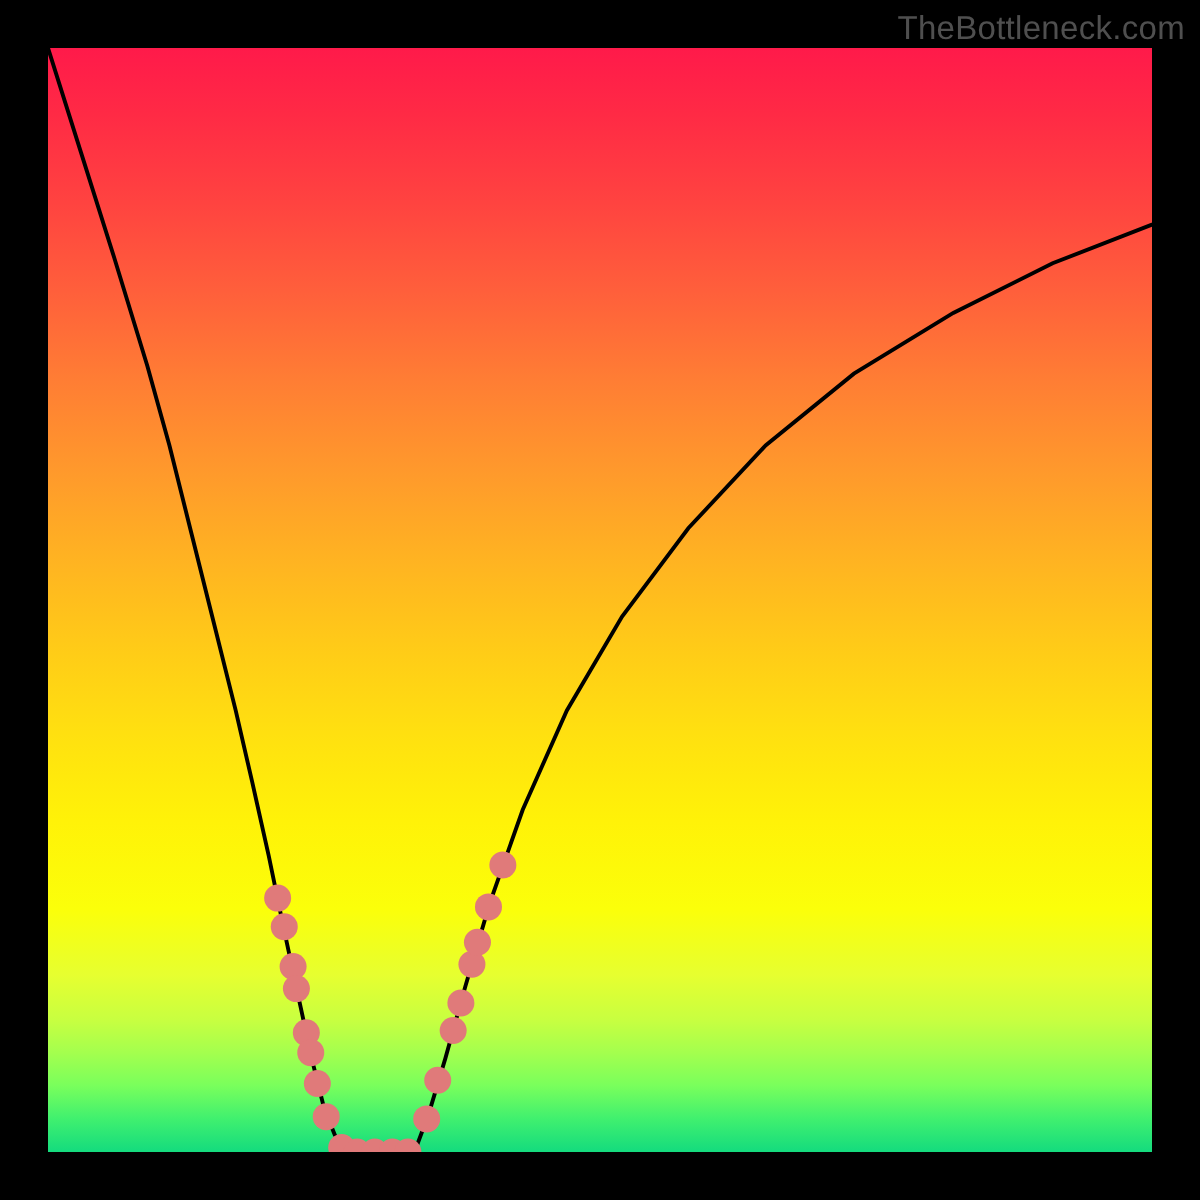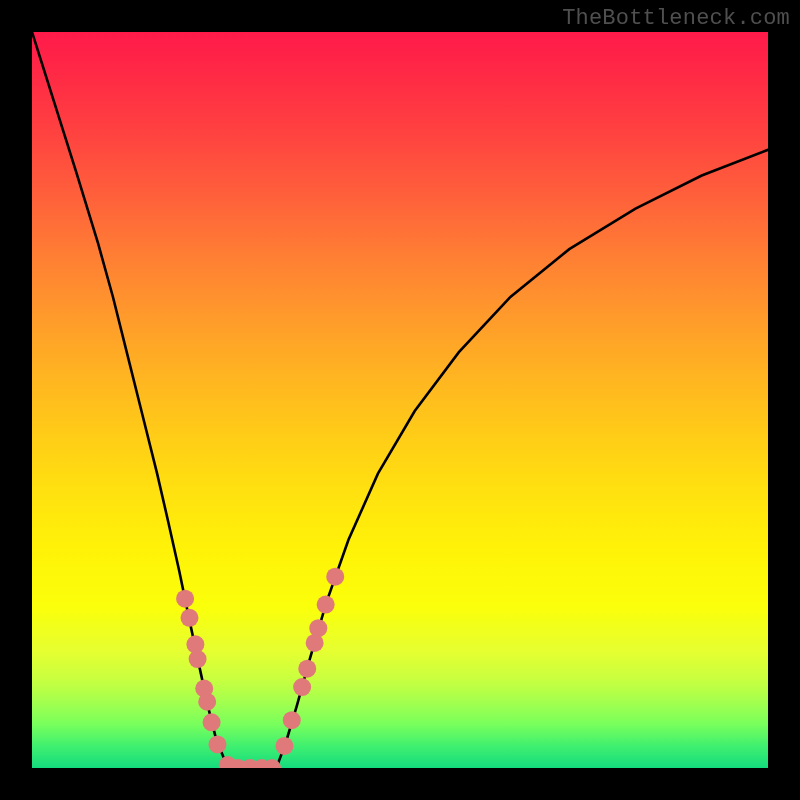--- a/index.html
+++ b/index.html
@@ -11,21 +11,20 @@
     background: #000;
     font-family: Arial, Helvetica, sans-serif;
   }
   .frame {
     position: absolute;
     left: 0;
     top: 0;
     width: 800px;
     height: 800px;
     background: #000;
-    font-family: Liberation Mono, monospace;
   }
   .plot {
     position: absolute;
     left: 32px;
     top: 32px;
     width: 736px;
     height: 736px;
     
     background: linear-gradient(
       to bottom,

